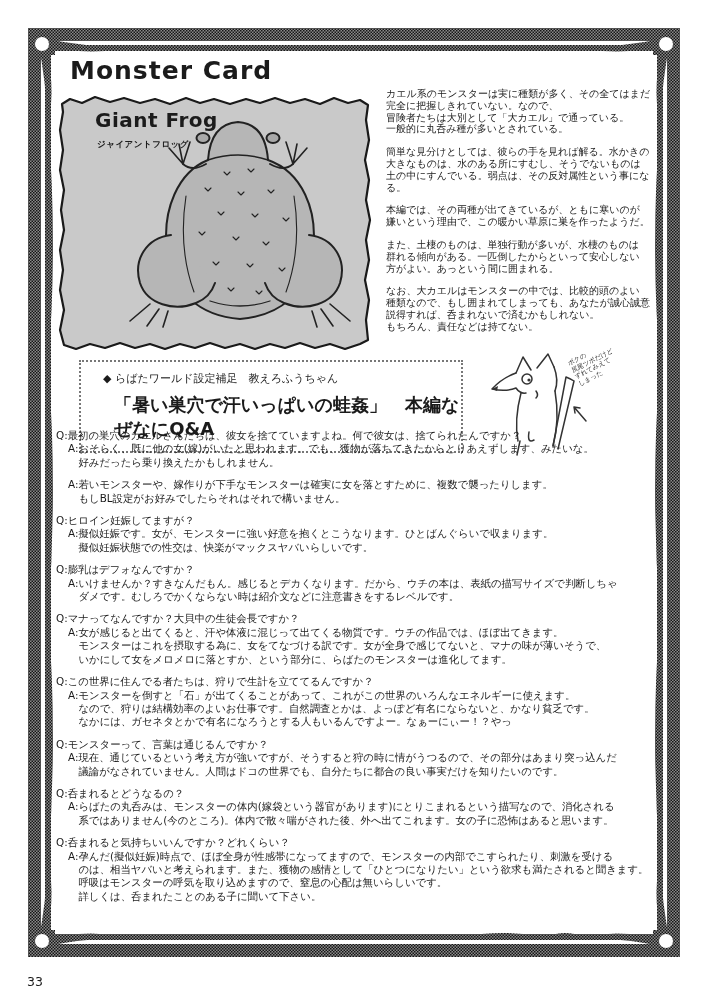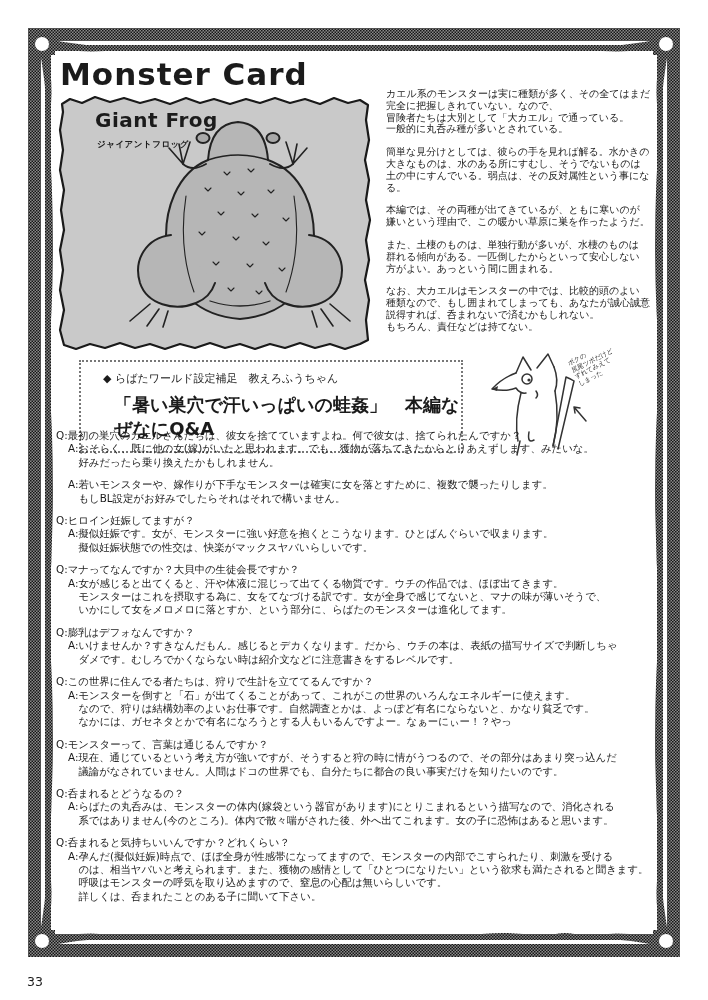--- a/index.html
+++ b/index.html
@@ -1,20 +1,20 @@
 <!DOCTYPE html>
 <html><head>
 <meta charset="utf-8">
 <style>
   html,body{margin:0;padding:0;background:#fff;}
   .page{position:relative;width:708px;height:1000px;background:#ffffff;overflow:hidden;
         font-family:"DejaVu Sans",sans-serif;color:#1b1b1b;}
   .layer{position:absolute;left:0;top:0;}
   .txt{position:absolute;z-index:2;}
-  .page-title{left:60px;top:56px;font-size:31px;font-weight:700;letter-spacing:1px;
+  .page-title{left:70px;top:56px;font-size:25px;font-weight:700;letter-spacing:1px;
               font-family:"DejaVu Sans",sans-serif;}
   .card-name-en{left:95px;top:108px;font-size:20px;font-weight:700;letter-spacing:.5px;}
   .card-name-ja{left:97px;top:139px;font-size:8.5px;font-weight:700;letter-spacing:.5px;}
   .desc{left:386px;top:88px;width:280px;font-size:10px;line-height:11.8px;}
   .desc p{margin:0 0 11px 0;white-space:pre-line;}
   .qa-box{left:79px;top:360px;width:384px;box-sizing:border-box;
           border:2px dotted #777;padding:9px 0 10px 0;background:#fff;}
   .qa-box .l1{padding-left:22px;font-size:11px;}
   .qa-box .l2{margin-top:7px;padding-left:33px;font-size:18px;font-weight:bold;}
   .qa-list{left:56px;top:429px;width:610px;font-size:10.4px;line-height:13.4px;}
@@ -176,29 +176,29 @@
     <div class="qa-block">
       <div class="a">A:若いモンスターや、嫁作りが下手なモンスターは確実に女を落とすために、複数で襲ったりします。
 　もしBL設定がお好みでしたらそれはそれで構いません。</div>
     </div>
     <div class="qa-block">
       <div class="q">Q:ヒロイン妊娠してますが？</div>
       <div class="a">A:擬似妊娠です。女が、モンスターに強い好意を抱くとこうなります。ひとばんぐらいで収まります。
 　擬似妊娠状態での性交は、快楽がマックスヤバいらしいです。</div>
     </div>
     <div class="qa-block">
+      <div class="q">Q:膨乳はデフォなんですか？</div>
+      <div class="a">A:いけませんか？すきなんだもん。感じるとデカくなります。だから、ウチの本は、表紙の描写サイズで判断しちゃ
+　ダメです。むしろでかくならない時は紹介文などに注意書きをするレベルです。</div>
+    </div>
+    <div class="qa-block">
       <div class="q">Q:マナってなんですか？大貝中の生徒会長ですか？</div>
       <div class="a">A:女が感じると出てくると、汗や体液に混じって出てくる物質です。ウチの作品では、ほぼ出てきます。
 　モンスターはこれを摂取する為に、女をてなづける訳です。女が全身で感じてないと、マナの味が薄いそうで、
 　いかにして女をメロメロに落とすか、という部分に、らばたのモンスターは進化してます。</div>
-    </div>
-    <div class="qa-block">
-      <div class="q">Q:膨乳はデフォなんですか？</div>
-      <div class="a">A:いけませんか？すきなんだもん。感じるとデカくなります。だから、ウチの本は、表紙の描写サイズで判断しちゃ
-　ダメです。むしろでかくならない時は紹介文などに注意書きをするレベルです。</div>
     </div>
     <div class="qa-block">
       <div class="q">Q:この世界に住んでる者たちは、狩りで生計を立ててるんですか？</div>
       <div class="a">A:モンスターを倒すと「石」が出てくることがあって、これがこの世界のいろんなエネルギーに使えます。
 　なので、狩りは結構効率のよいお仕事です。自然調査とかは、よっぽど有名にならないと、かなり貧乏です。
 　なかには、ガセネタとかで有名になろうとする人もいるんですよー。なぁーにぃー！？やっ</div>
     </div>
     <div class="qa-block">
       <div class="q">Q:モンスターって、言葉は通じるんですか？</div>
       <div class="a">A:現在、通じているという考え方が強いですが、そうすると狩の時に情がうつるので、その部分はあまり突っ込んだ

